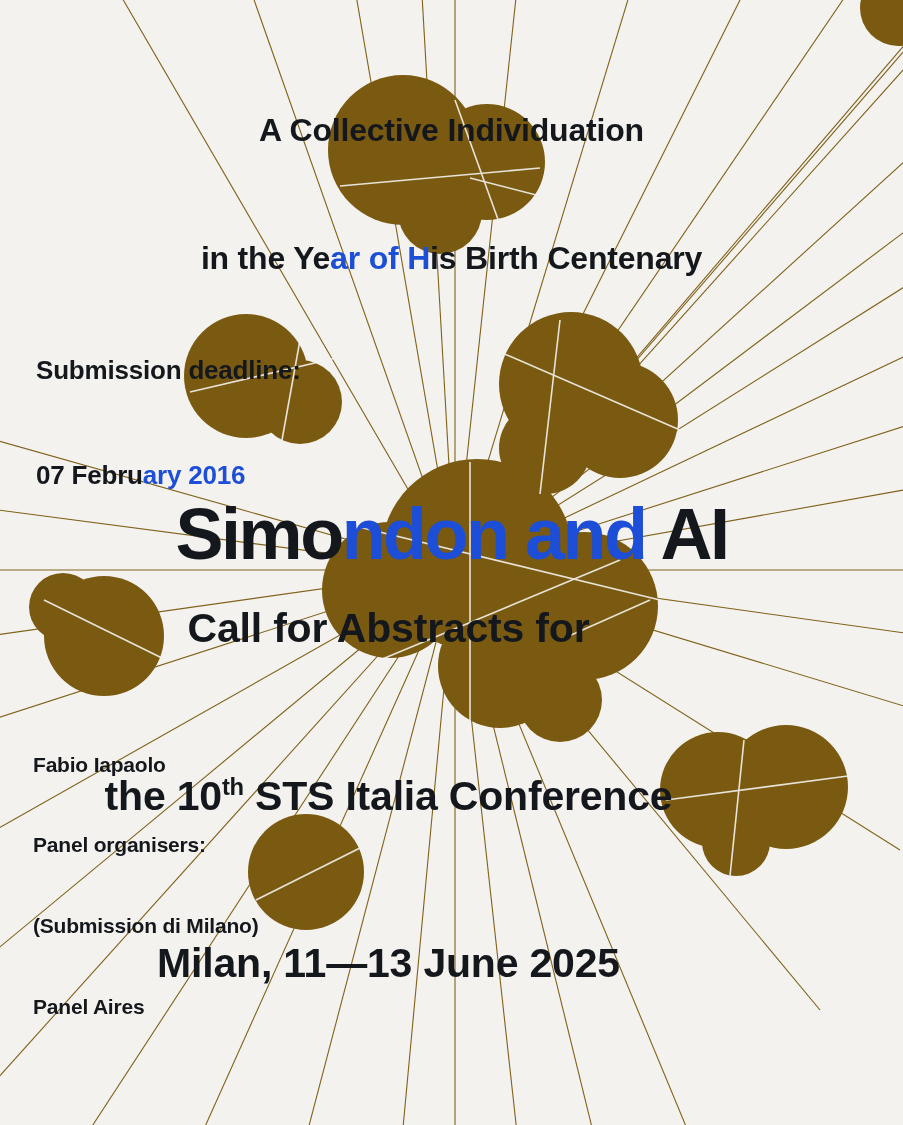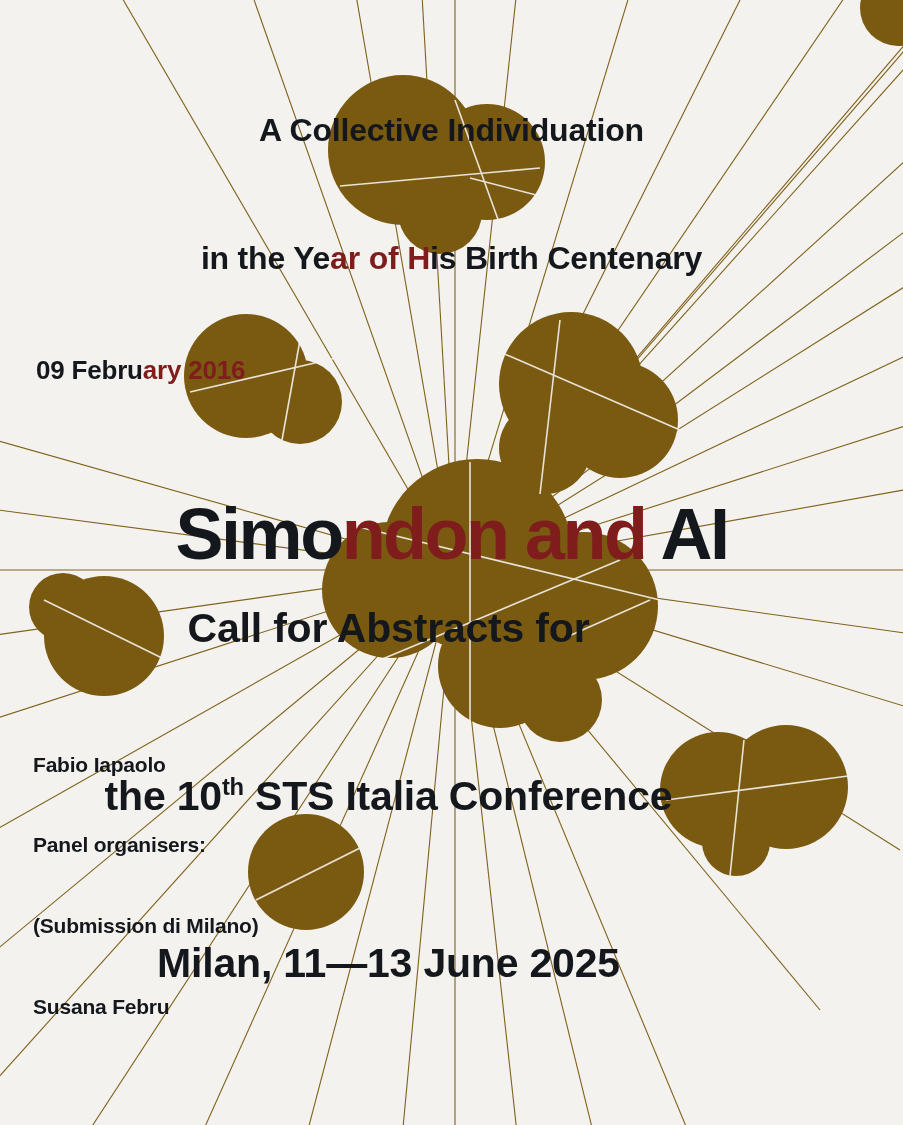--- a/index.html
+++ b/index.html
@@ -28,21 +28,21 @@
     height: 1125px;
   }
   .blk {
     position: absolute;
     color: #14181d;
     font-weight: bold;
     letter-spacing: -0.2px;
     white-space: pre;
   }
   .blue {
-    color: #7f1d1d;
+    color: #1d4ed8;
   }
   #title-block {
     top: 24px;
     left: 0;
     width: 903px;
     text-align: center;
     font-size: 32px;
     line-height: 1.33;
   }
   #deadline-block {
@@ -178,30 +178,31 @@
   </svg>
 
   <div class="text-layer">
 
     <div class="blk" id="title-block">
       <div>A Collective Individuation</div>
       <div><span>in the Ye</span><span class="blue">ar of H</span><span>is Birth Centenary</span></div>
     </div>
 
     <div class="blk" id="deadline-block">
-      <div><span>09 Febru</span><span class="blue">ary 2016</span></div>
+      <div>Submission deadline:</div>
+      <div><span>07 Febru</span><span class="blue">ary 2016</span></div>
     </div>
 
     <div class="blk" id="main-title"><span>Simo</span><span class="blue">ndon and</span><span> AI</span></div>
 
     <div class="blk" id="organisers-block">
       <div>Fabio Iapaolo</div>
       <div>Panel organisers:</div>
       <div>(Submission di Milano)</div>
-      <div>Susana Febru</div>
+      <div>Panel Aires</div>
       
       
     </div>
 
     <div class="blk" id="footer-block">
       <div>Call for Abstracts for</div>
       <div><span>the 10</span><sup>th</sup><span> STS Italia Conference</span></div>
       <div>Milan, 11—13 June 2025</div>
     </div>
 

